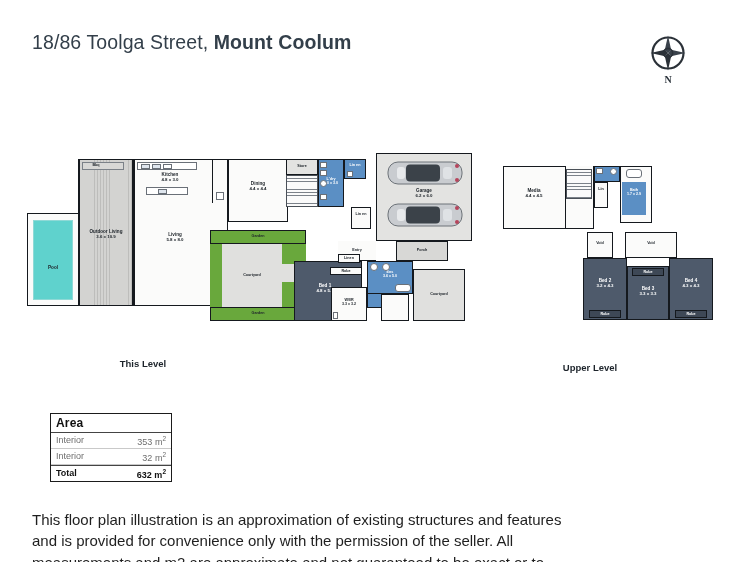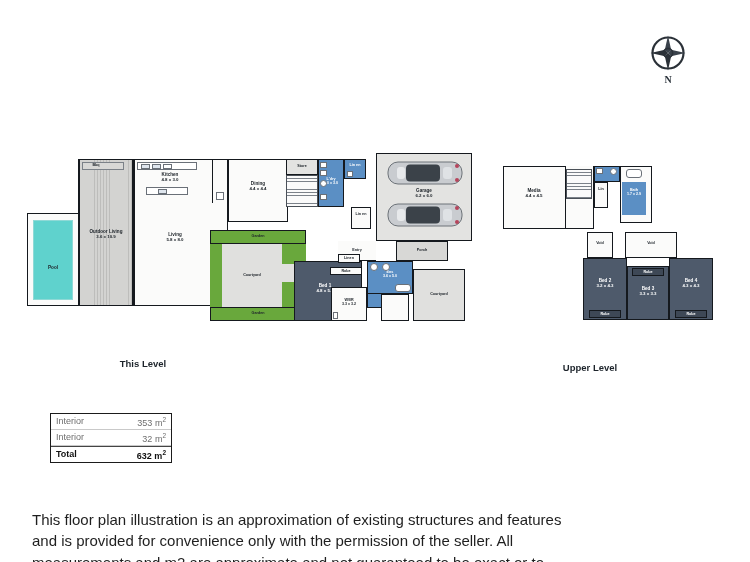--- a/index.html
+++ b/index.html
@@ -113,20 +113,24 @@
   
   .fx{position:absolute;background:#ffffff;border:.6px solid #6a7078;box-sizing:border-box;}
   .fx.r{border-radius:50%;}
   .car{position:absolute;}
 </style>
 </head>
 <body>
 
 <div class="page">
 
+  <div id="title">
+    <span class="street">18/86 Toolga Street,</span>
+    <span class="suburb">Mount Coolum</span>
+  </div>
 
   <div id="compass">
     <svg width="46" height="40" viewBox="0 0 46 40">
       <circle cx="23" cy="19" r="15.5" fill="none" stroke="#2b3138" stroke-width="2.2"></circle>
       <path d="M23 1.5 L26.2 16 L23 19 L19.8 16 Z" fill="#3a424b"></path>
       <path d="M23 36.5 L26.2 22 L23 19 L19.8 22 Z" fill="#2b3138"></path>
       <path d="M5.5 19 L20 22.2 L23 19 L20 15.8 Z" fill="#2b3138"></path>
       <path d="M40.5 19 L26 22.2 L23 19 L26 15.8 Z" fill="#3a424b"></path>
       <circle cx="23" cy="19" r="4.6" fill="none" stroke="#2b3138" stroke-width="1.6"></circle>
     </svg>
@@ -370,20 +374,21 @@
     </div>
     <div class="rm f-dark outline" style="left:180px;top:150px;width:32px;height:8px;"></div>
     <div class="lbl tiny white" style="left:196px;top:151.5px;">
       <span>Robe</span>
     </div>
   </div>
 
   <div class="levelcap" style="left:590px;top:362px;">Upper Level</div>
 
   <div id="area">
+    <div class="hd">Area</div>
     <div class="row">
       <span>Interior</span>
       <span><span>353</span>&nbsp;<span>m</span><sup>2</sup></span>
     </div>
     <div class="row">
       <span>Interior</span>
       <span><span>32</span>&nbsp;<span>m</span><sup>2</sup></span>
     </div>
     <div class="row total">
       <span>Total</span>

